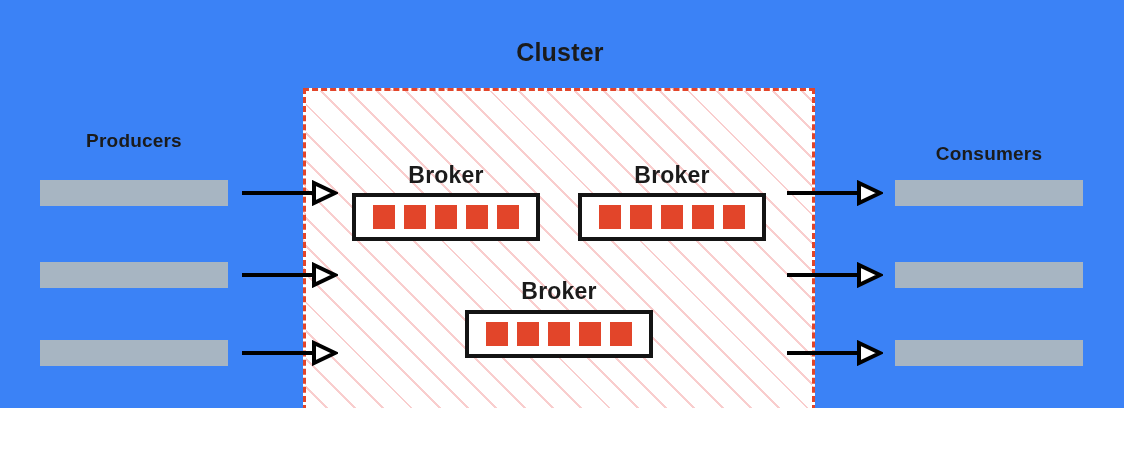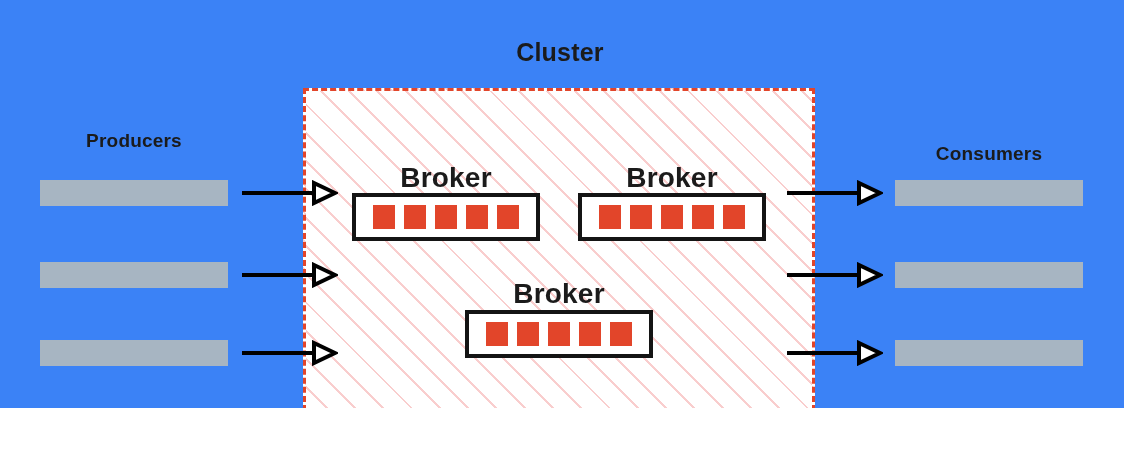--- a/index.html
+++ b/index.html
@@ -29,21 +29,21 @@
     line-height: 1;
     text-align: center;
   }
   .label-side {
     font-size: 19px;
   }
   .label-cluster {
     font-size: 25px;
   }
   .label-broker {
-    font-size: 28px;
+    font-size: 23px;
   }
 
   
   .node-bar {
     width: 188px;
     height: 26px;
     background: #a7b5c2;
   }
 
   

